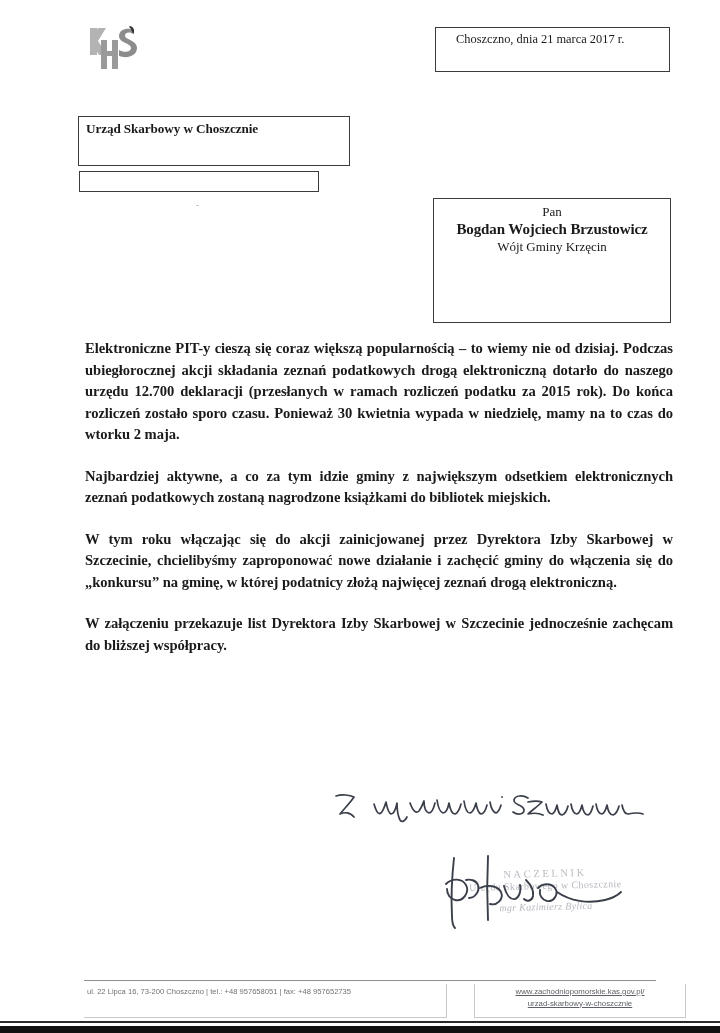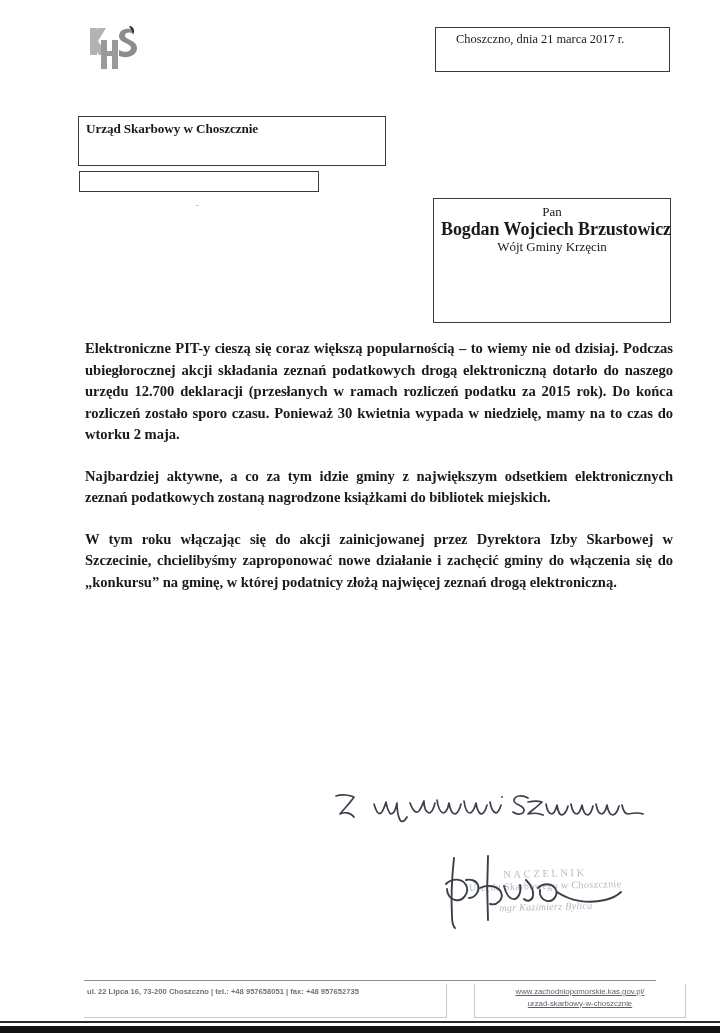--- a/index.html
+++ b/index.html
@@ -48,21 +48,21 @@
     box-sizing: border-box;
     background: #ffffff;
   }
   .framebox .inner {
     padding: 4px 7px 0 7px;
   }
 
   #box-office {
     left: 78px;
     top: 116px;
-    width: 308px;
+    width: 272px;
     height: 50px;
   }
   #box-office .title {
     font-family: "Liberation Serif", serif;
     font-weight: bold;
     font-size: 13.2px;
     letter-spacing: -0.1px;
     white-space: nowrap;
   }
 
@@ -92,21 +92,21 @@
     height: 125px;
     text-align: center;
   }
   #box-addressee .line {
     font-size: 13px;
     line-height: 17.5px;
     white-space: nowrap;
   }
   #box-addressee .line.bold {
     font-weight: bold;
-    font-size: 18px;
+    font-size: 15px;
     letter-spacing: -0.1px;
   }
 
   
   #body-text {
     position: absolute;
     left: 85px;
     top: 338px;
     width: 588px;
     font-weight: bold;
@@ -194,21 +194,20 @@
     font-size: 7.6px;
     line-height: 11px;
   }
   #foot-left {
     left: 0;
     top: 0;
     width: 363px;
     height: 34px;
     padding: 2px 3px 0 3px;
     border-left: none;
-    font-weight: bold;
   }
   #foot-right {
     left: 390px;
     top: 0;
     width: 212px;
     height: 34px;
     padding: 2px 4px 0 4px;
     text-align: center;
   }
   #foot-right .url {
@@ -287,20 +286,21 @@
       <div class="line">Pan</div>
       <div class="line bold">Bogdan Wojciech Brzustowicz</div>
       <div class="line">Wójt Gminy Krzęcin</div>
     </div>
   </div>
 
   <div id="body-text">
     <p>Elektroniczne PIT-y cieszą się coraz większą popularnością – to wiemy nie od dzisiaj. Podczas ubiegłorocznej akcji składania zeznań podatkowych drogą elektroniczną dotarło do naszego urzędu 12.700 deklaracji (przesłanych w ramach rozliczeń podatku za 2015 rok). Do końca rozliczeń zostało sporo czasu. Ponieważ 30 kwietnia wypada w niedzielę, mamy na to czas do wtorku 2 maja.</p>
     <p>Najbardziej aktywne, a co za tym idzie gminy z największym odsetkiem elektronicznych zeznań podatkowych zostaną nagrodzone książkami do bibliotek miejskich.</p>
     <p>W tym roku włączając się do akcji zainicjowanej przez Dyrektora Izby Skarbowej w Szczecinie, chcielibyśmy zaproponować nowe działanie i zachęcić gminy do włączenia się do „konkursu” na gminę, w której podatnicy złożą najwięcej zeznań drogą elektroniczną.</p>
+    <p>W załączeniu przekazuje list Dyrektora Izby Skarbowej w Szczecinie jednocześnie zachęcam do bliższej współpracy.</p>
   </div>
 
   <div id="signature-area">
 
     <svg class="hand" width="330" height="60" viewBox="0 0 330 60" aria-label="Z wyrazami szacunku">
       <g fill="none" stroke="#3a3f4a" stroke-width="1.7" stroke-linecap="round" stroke-linejoin="round">
         <path d="M6 20 C12 18 20 19 24 21 C20 27 14 33 10 38 C14 36 20 36 24 41"></path>
         <path d="M44 28 C46 35 48 39 51 37 C54 34 55 29 56 26 C57 31 58 37 61 38
                  C64 38 66 32 67 27 C67 33 68 40 70 44 C72 47 75 45 77 41"></path>
         <path d="M80 27 C83 35 86 38 89 35 C92 31 93 27 94 25 C94 31 96 36 99 37

